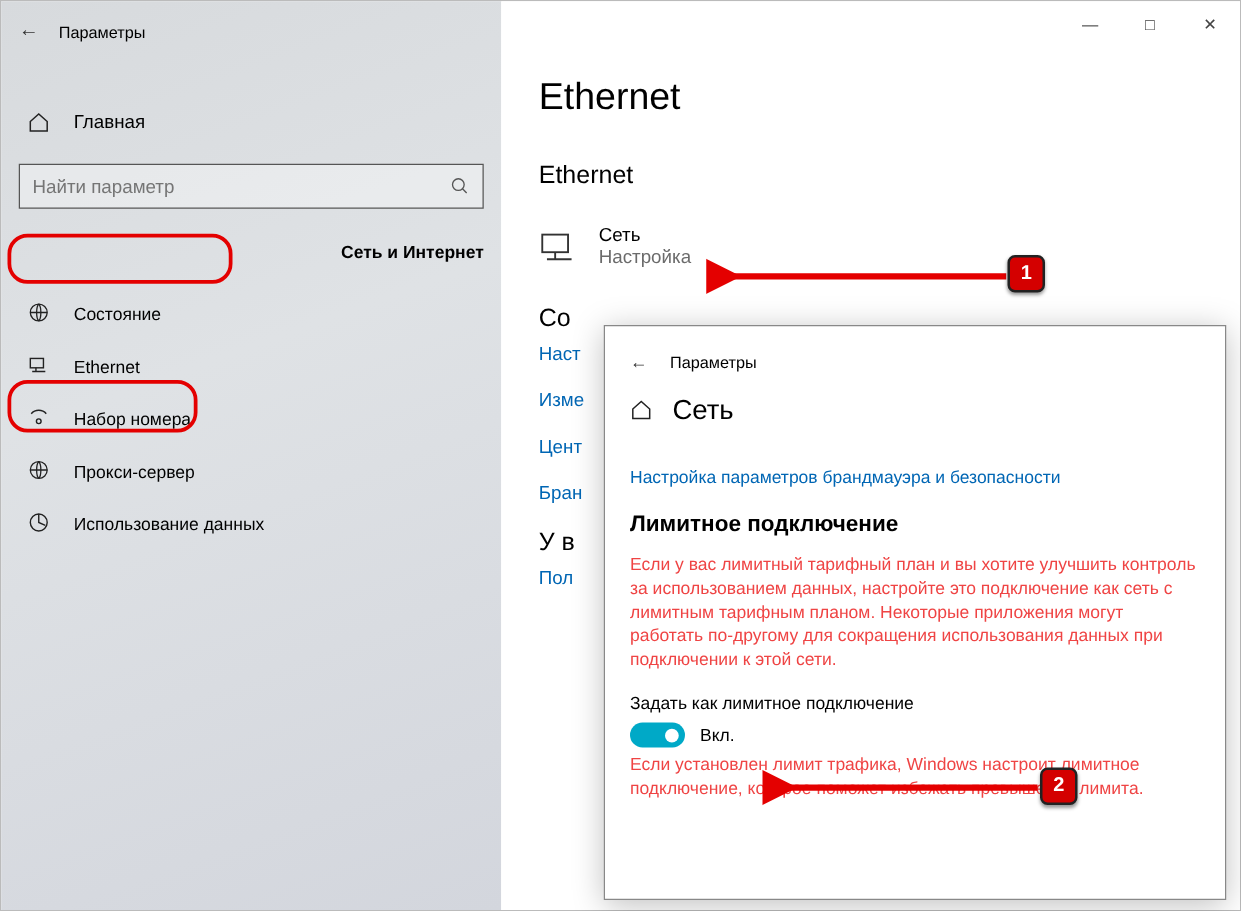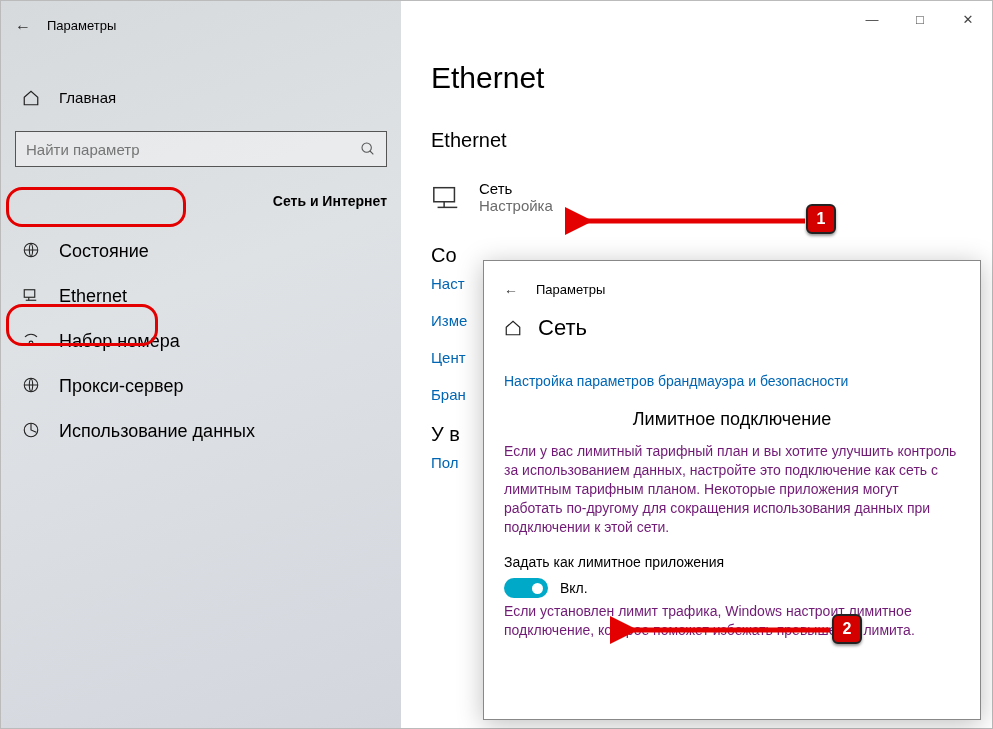--- a/index.html
+++ b/index.html
@@ -9,21 +9,21 @@
   .titlebar-left { display: flex; align-items: center; height: 36px; padding-left: 14px; }
   .back-arrow { font-size: 16px; color: #333; margin-right: 16px; }
   .title-text { font-size: 13px; color: #000; }
   .home-item { display: flex; align-items: flex-start; padding: 10px 20px; margin-top: 36px; }
   .home-item .ico { width: 20px; display: inline-flex; justify-content: center; margin-right: 18px; font-size: 16px; }
   .search-box { margin: 14px 14px 18px 14px; border: 1px solid #555; background: rgba(255,255,255,.35); height: 36px; display: flex; align-items: center; padding: 0 10px; position: relative; }
   .search-box input { background: transparent; border: none; font-size: 15px; flex: 1; outline: none; color: #444; }
   .search-box .search-ico { font-size: 15px; color: #555; }
   .section-label { padding: 8px 14px; font-size: 14px; font-weight: 600; color: #000; display: inline-block; }
   .nav-list { margin-top: 12px; }
-  .nav-item { display: flex; align-items: flex-start; padding: 12px 20px; font-size: 18px; }
+  .nav-item { display: flex; align-items: flex-end; padding: 12px 20px; font-size: 14px; }
   .nav-item .ico { width: 20px; display: inline-flex; justify-content: center; margin-right: 18px; font-size: 16px; color:#222; }
   .highlight-red { border: 3px solid #e40000; border-radius: 16px; position: absolute; pointer-events: none; }
   .main { flex: 1; position: relative; background: #fff; }
   .window-controls { position: absolute; top: 0; right: 0; height: 36px; display: flex; }
   .window-controls div { width: 48px; display: flex; align-items: center; justify-content: center; color: #444; font-size: 13px; }
   .page { padding: 60px 30px 20px 30px; }
   .page-h1 { font-size: 30px; font-weight: 400; margin-bottom: 34px; }
   .page-h2 { font-size: 20px; font-weight: 400; margin-bottom: 28px; }
   .net-item { display: flex; align-items: flex-start; margin-bottom: 30px; }
   .net-ico { width: 34px; margin-right: 14px; padding-top: 4px; }
@@ -31,22 +31,22 @@
   .net-status { font-size: 15px; color: #6b6b6b; }
   .sub-h2 { font-size: 20px; font-weight: 400; margin: 14px 0 8px 0; }
   .link { color: #0066b4; font-size: 15px; margin: 8px 0 20px 0; display: block; }
   .popup { position: absolute; top: 260px; left: 483px; width: 498px; height: 460px; background: #fff; border: 1px solid #888; box-shadow: 0 4px 24px rgba(0,0,0,.25); z-index: 20; padding: 14px 20px 18px 20px; }
   .popup .titlebar { display: flex; align-items: center; height: 28px; }
   .popup .titlebar .bk { font-size: 14px; color: #333; margin-right: 18px; }
   .popup .crumb { display: flex; align-items: center; margin-top: 12px; }
   .popup .crumb .ico { margin-right: 16px; font-size: 17px; }
   .popup .crumb-title { font-size: 22px; font-weight: 400; }
   .popup .link { margin-top: 32px; margin-bottom: 20px; }
-  .popup .sect-h { font-size: 18px; font-weight: 400; margin-bottom: 12px; text-align: center; }
-  .popup p { font-size: 14px; color: #701a75; line-height: 1.35; margin-bottom: 18px; }
+  .popup .sect-h { font-size: 18px; font-weight: 700; margin-bottom: 12px; }
+  .popup p { font-size: 14px; color: #ef4444; line-height: 1.35; margin-bottom: 18px; }
   .toggle-label { font-size: 14px; margin-bottom: 8px; }
   .toggle-row { display: flex; align-items: center; margin-bottom: 4px; }
   .toggle { width: 44px; height: 20px; border-radius: 11px; background: #00a9c7; position: relative; margin-right: 12px; }
   .toggle::after { content: ""; position: absolute; width: 11px; height: 11px; background: #fff; border-radius: 50%; top: 4.5px; right: 5px; }
   .toggle-state { font-size: 14px; }
   .arrow { position: absolute; z-index: 30; pointer-events: none; }
   .badge { position: absolute; width: 30px; height: 30px; background: #d40000; border: 2px solid #222; border-radius: 6px; color: #fff; font-weight: 700; display: flex; align-items: center; justify-content: center; font-size: 16px; z-index: 31; box-shadow: 0 2px 3px rgba(0,0,0,.4); }
   svg { display: block; }
 </style>
 </head>
@@ -182,21 +182,21 @@
         </svg>
     </span>
     <span class="crumb-title">Сеть</span>
   </div>
 
   <span class="link" style="font-size:14px;">Настройка параметров брандмауэра и безопасности</span>
 
   <div class="sect-h">Лимитное подключение</div>
   <p>Если у вас лимитный тарифный план и вы хотите улучшить контроль за использованием данных, настройте это подключение как сеть с лимитным тарифным планом. Некоторые приложения могут работать по-другому для сокращения использования данных при подключении к этой сети.</p>
 
-  <div class="toggle-label">Задать как лимитное приложения</div>
+  <div class="toggle-label">Задать как лимитное подключение</div>
   <div class="toggle-row">
     <div class="toggle"></div>
     <span class="toggle-state">Вкл.</span>
   </div>
 
   <p>Если установлен лимит трафика, Windows настроит лимитное подключение, которое поможет избежать превышения лимита.</p>
 </div>
 
 <div class="highlight-red" style="top:187px; left:6px; width:180px; height:40px;"></div>
 <div class="highlight-red" style="top:304px; left:6px; width:152px; height:42px;"></div>

